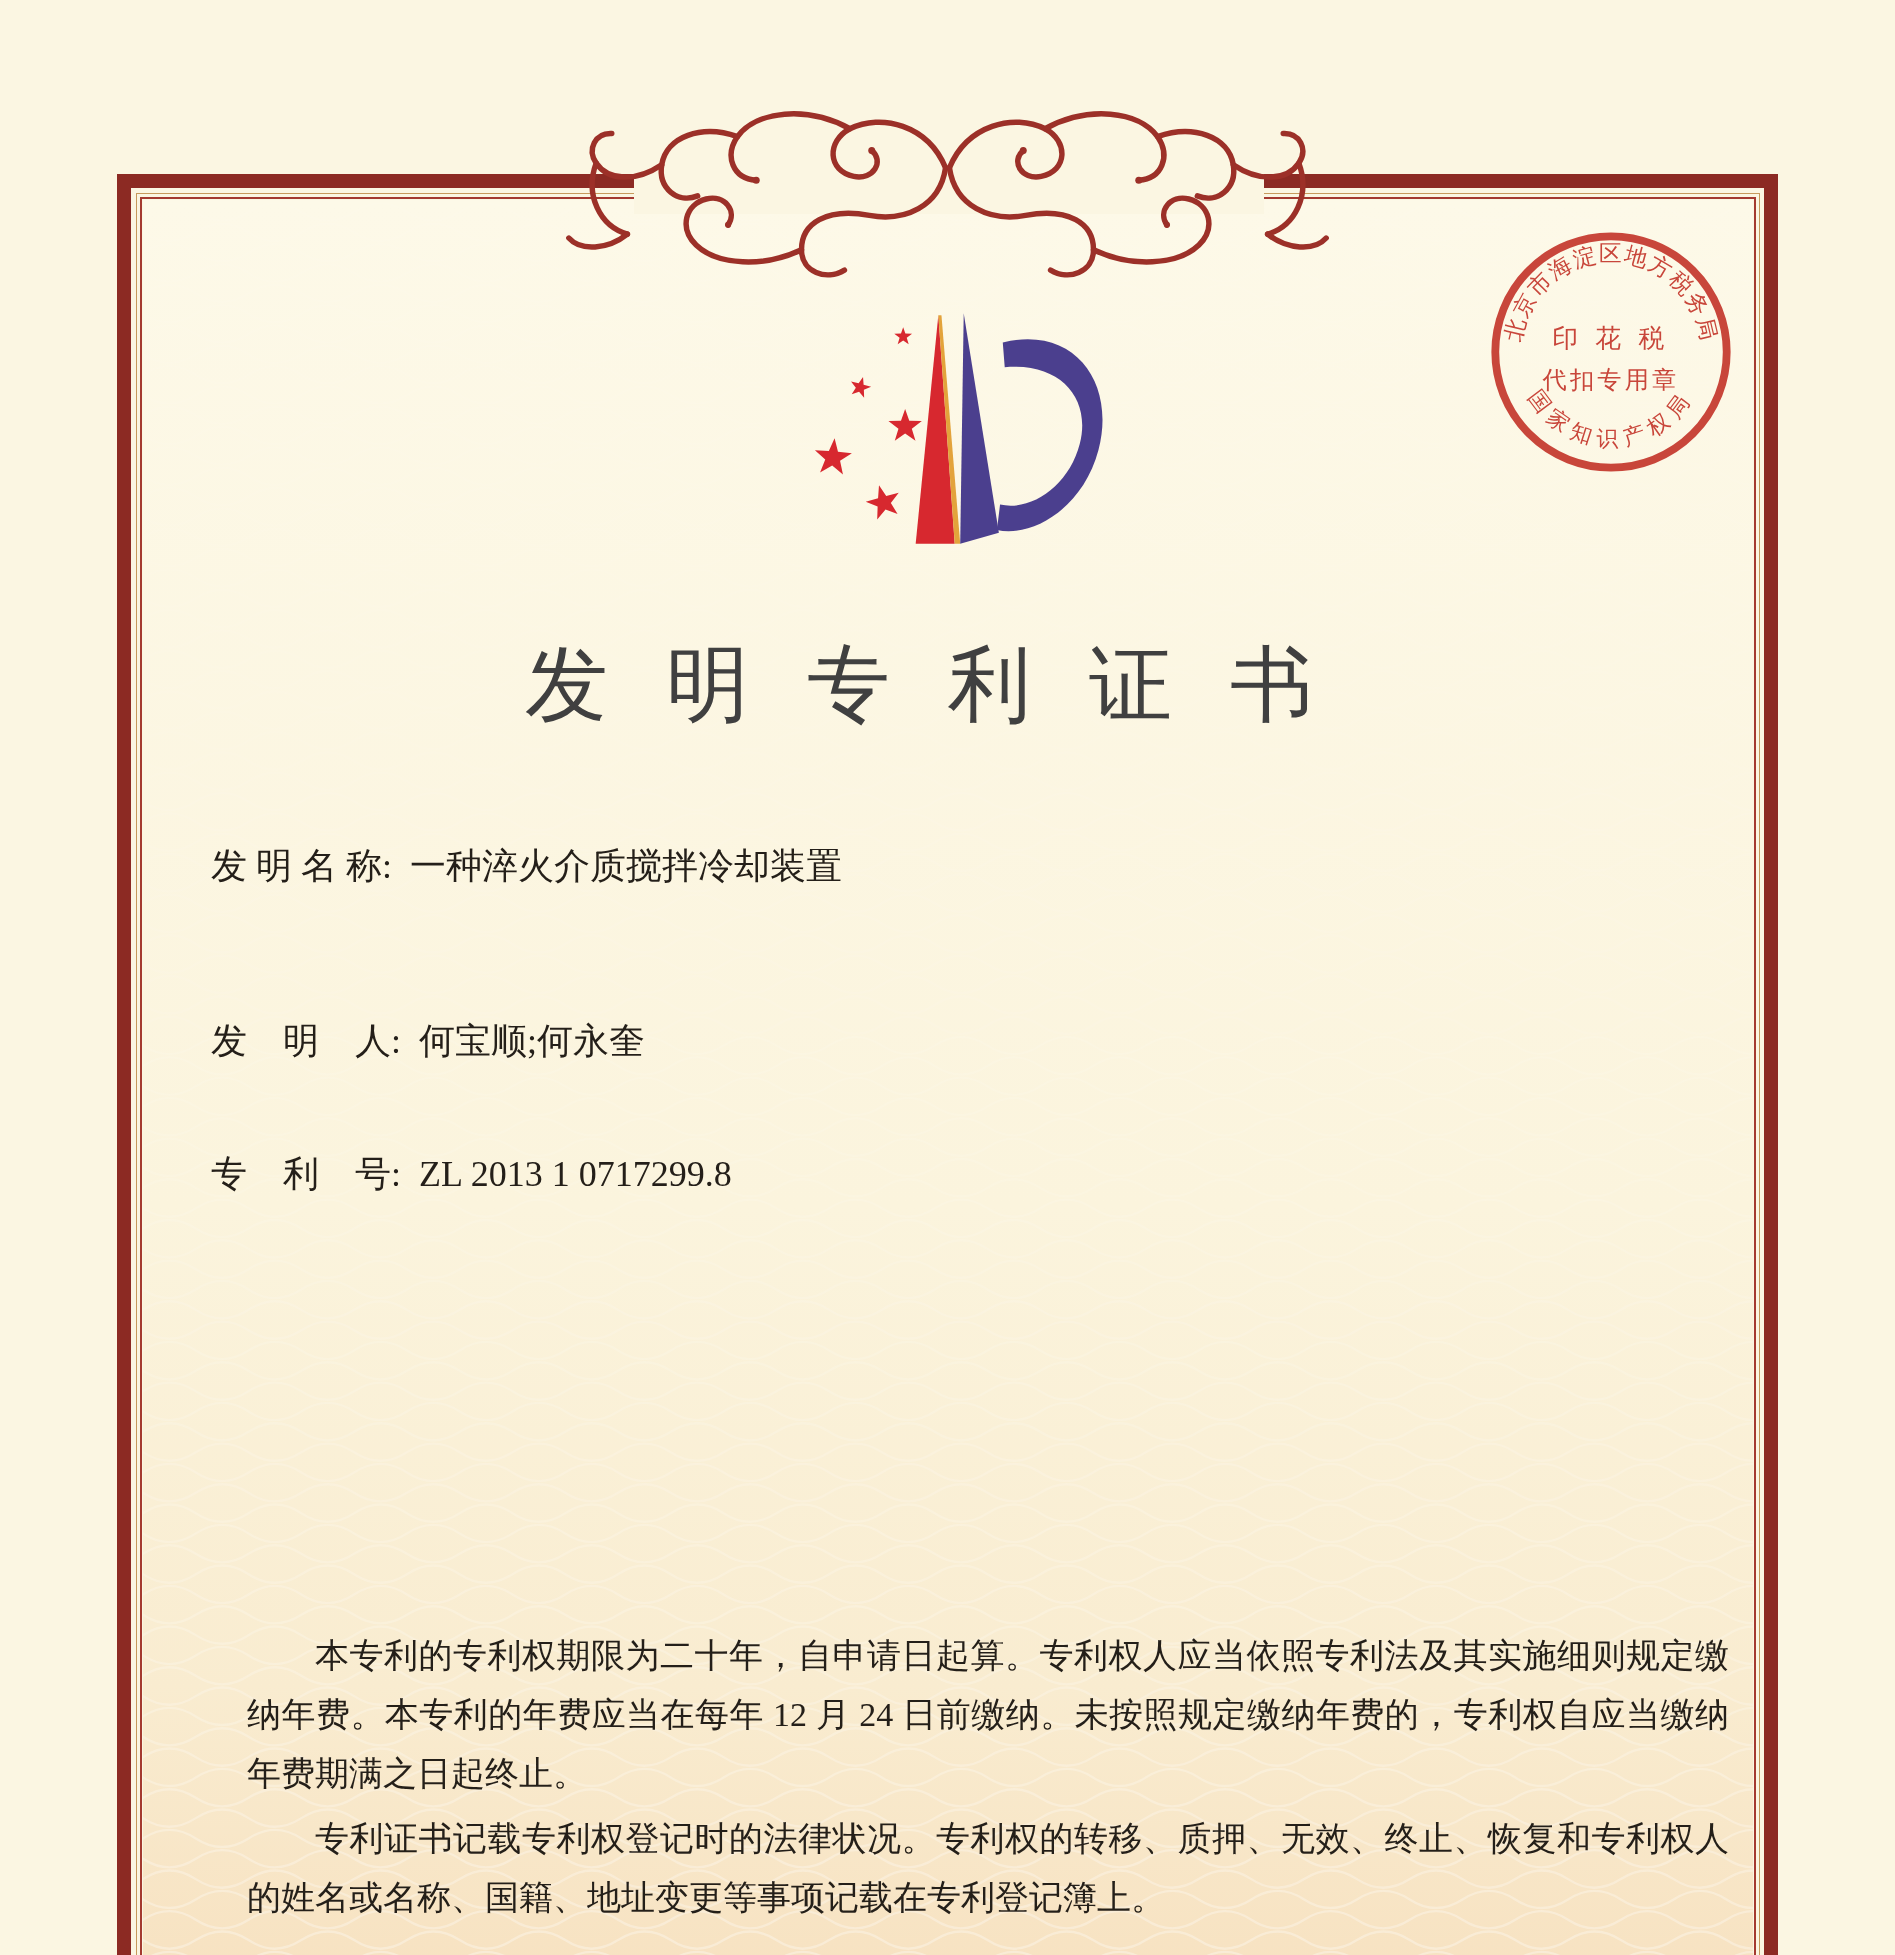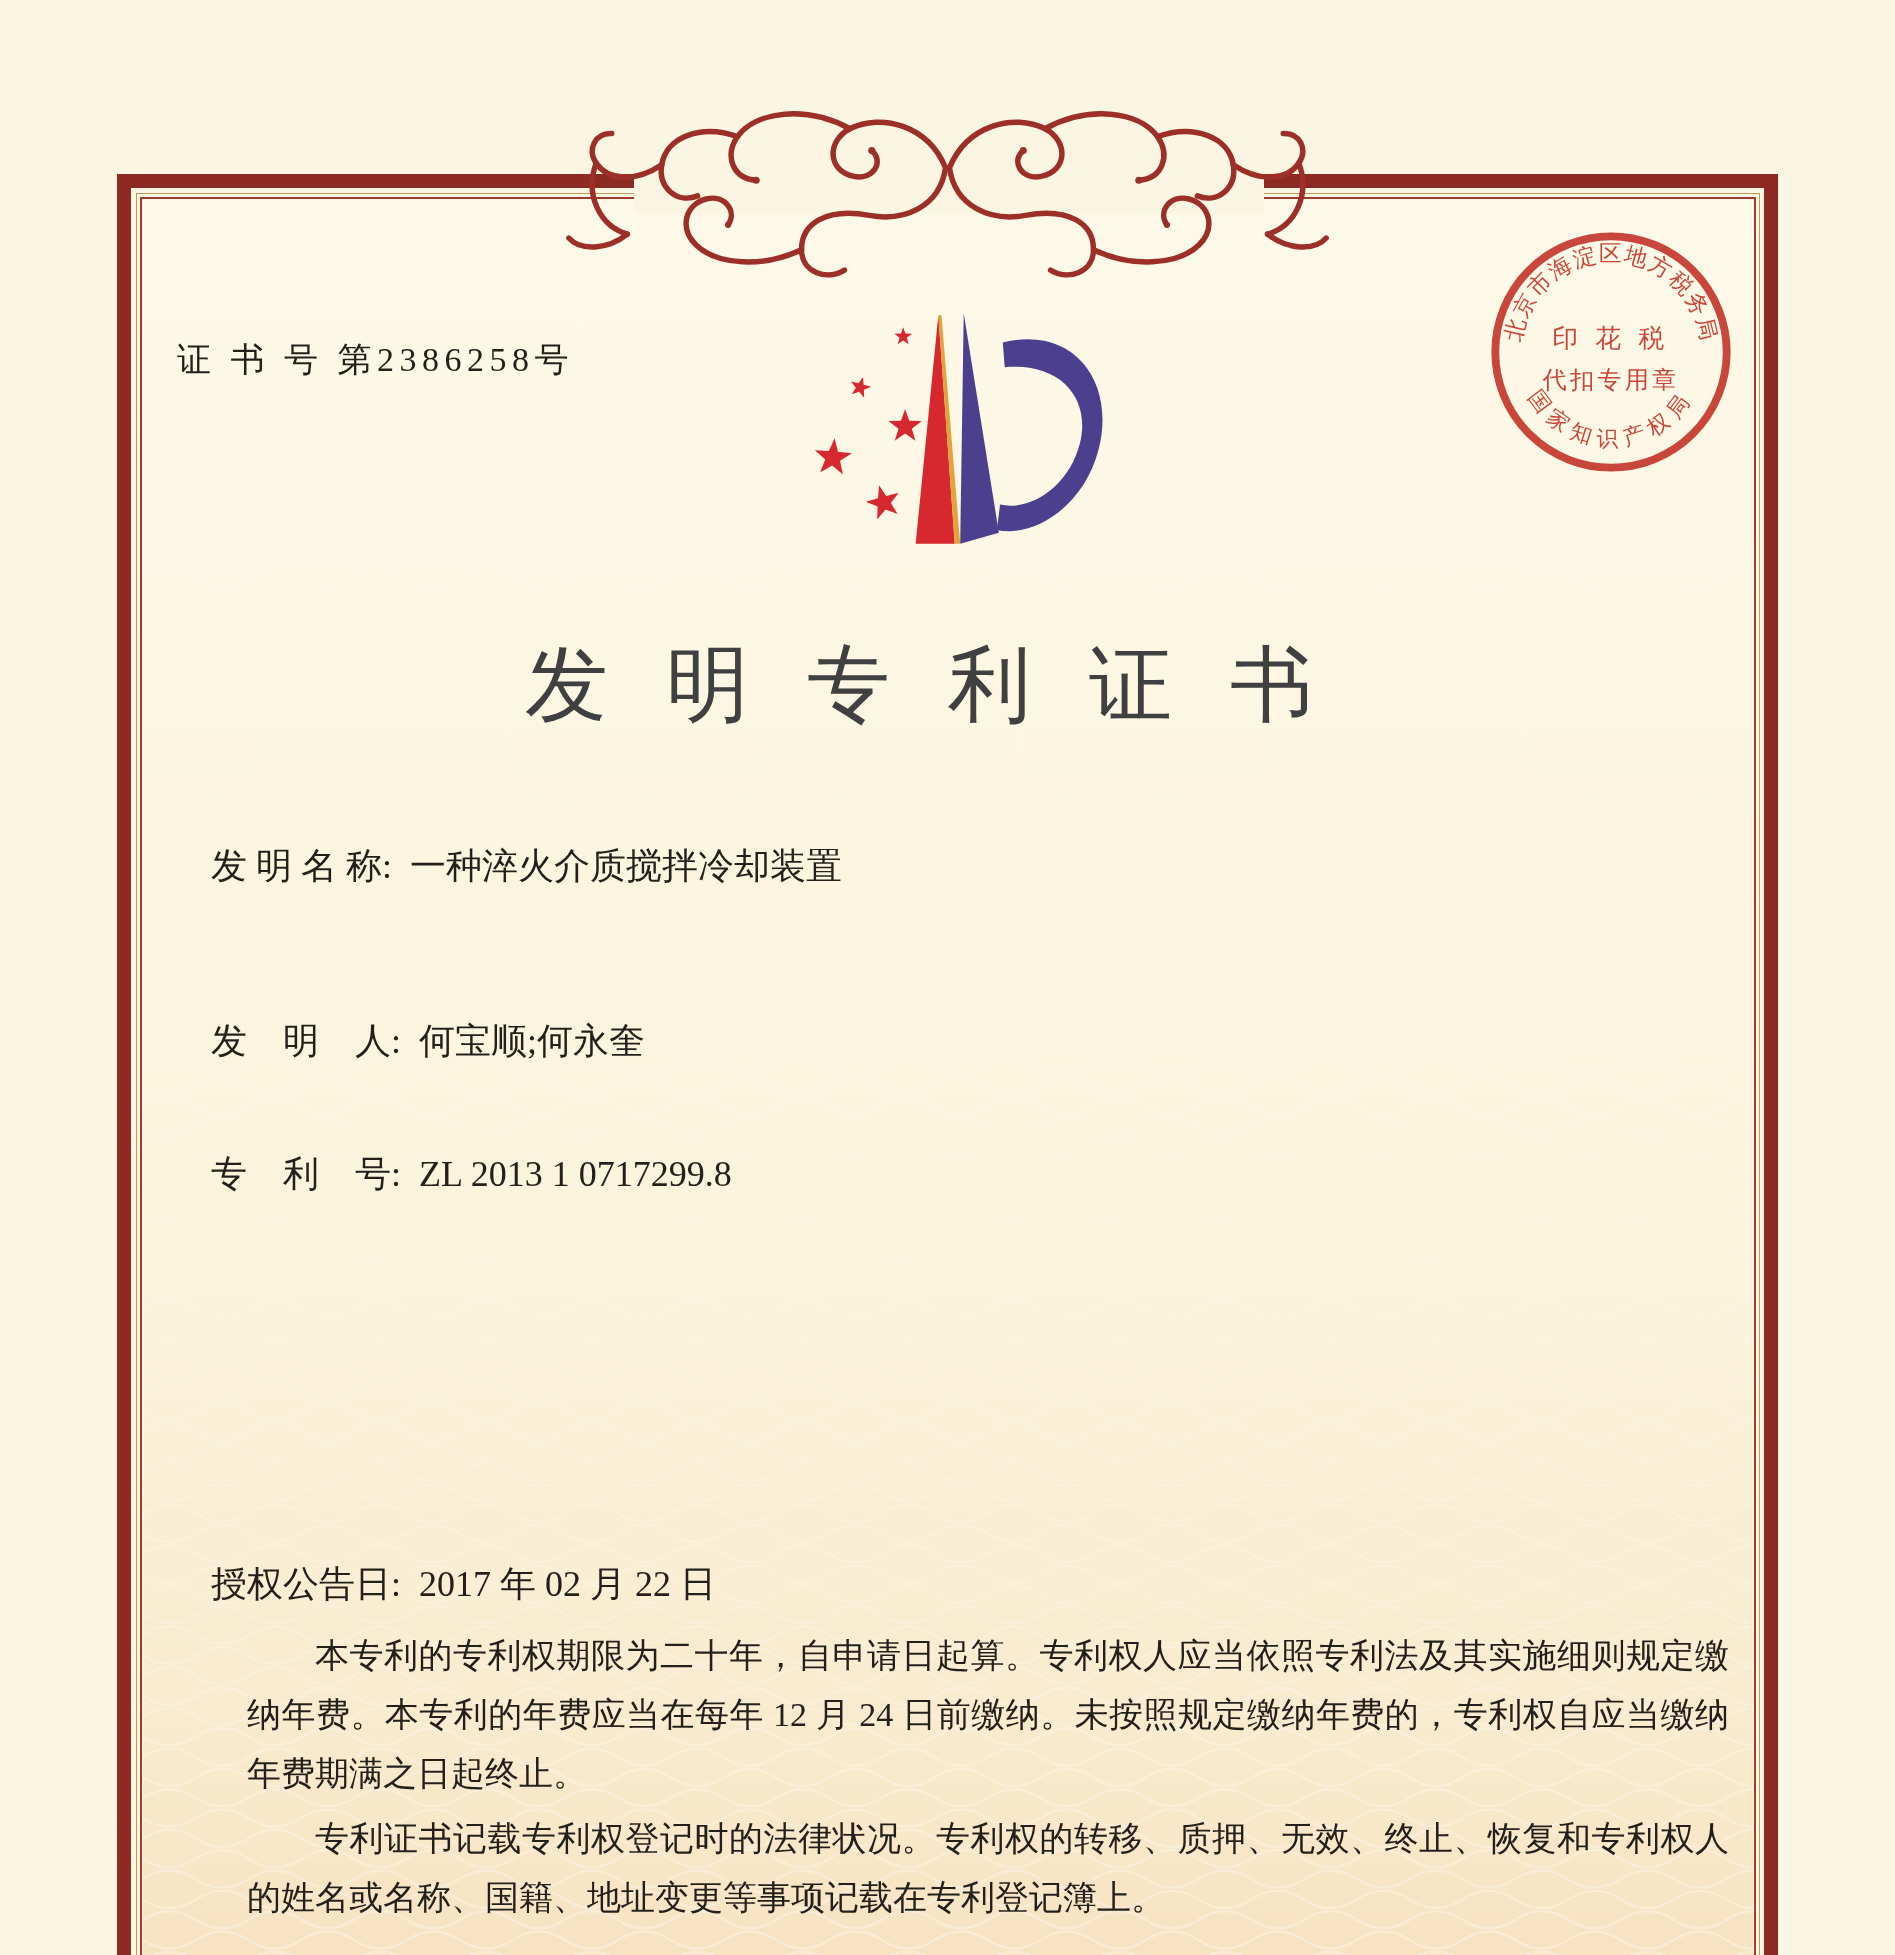--- a/index.html
+++ b/index.html
@@ -195,21 +195,20 @@
       <path d="M230,400 C180,440 110,444 80,410"></path>
       <circle cx="856" cy="186" r="9" fill="#9c3028" stroke="none"></circle>
       <circle cx="560" cy="262" r="9" fill="#9c3028" stroke="none"></circle>
       <circle cx="488" cy="376" r="8" fill="#9c3028" stroke="none"></circle>
     </g>
     <use href="#drgL" transform="translate(2100,0) scale(-1,1)"></use>
   </svg>
 
   <div class="content">
 
-    <div class="cert-no">证 书 号 第2386258号</div>
 
     <svg class="logo" viewBox="0 0 850 800">
       <g id="logo-stars">
           <polygon points="300.0,146.0 305.6,162.2 322.8,162.6 309.1,173.0 314.1,189.4 300.0,179.6 285.9,189.4 290.9,173.0 277.2,162.6 294.4,162.2" fill="var(--logo-red)"></polygon>
           <polygon points="197.2,273.0 198.7,293.0 218.0,298.5 199.4,306.1 200.0,326.1 187.1,310.8 168.2,317.6 178.8,300.6 166.5,284.8 186.0,289.5" fill="var(--logo-red)"></polygon>
           <polygon points="305.0,355.0 315.6,385.4 347.8,386.1 322.1,405.6 331.5,436.4 305.0,418.0 278.5,436.4 287.9,405.6 262.2,386.1 294.4,385.4" fill="var(--logo-red)"></polygon>
           <polygon points="124.4,430.2 133.1,464.9 168.7,468.8 138.4,487.8 145.8,522.9 118.3,499.9 87.2,517.7 100.5,484.5 74.0,460.5 109.7,462.9" fill="var(--logo-red)"></polygon>
           <polygon points="238.1,550.6 256.6,577.8 288.6,569.9 268.4,596.0 285.7,623.9 254.8,612.8 233.5,637.9 234.6,605.0 204.1,592.6 235.7,583.4" fill="var(--logo-red)"></polygon>
         </g>
       <polygon points="390,115 332,700 432,700" fill="var(--logo-red)"></polygon>
@@ -241,24 +240,20 @@
       <span class="val">一种淬火介质搅拌冷却装置</span>
     </div>
     <div class="field-row" style="top:1017px">
       <span class="lbl">发　明　人:</span>
       <span class="val">何宝顺;何永奎</span>
     </div>
     <div class="field-row" style="top:1150px">
       <span class="lbl">专　利　号:</span>
       <span class="val">ZL 2013 1 0717299.8</span>
     </div>
-    <div class="field-row" style="top:1560px">
-      <span class="lbl">授权公告日:</span>
-      <span class="val">2017 年 02 月 22 日</span>
-    </div>
 
     <div class="body-text">
       <p>本专利的专利权期限为二十年，自申请日起算。专利权人应当依照专利法及其实施细则规定缴纳年费。本专利的年费应当在每年 12 月 24 日前缴纳。未按照规定缴纳年费的，专利权自应当缴纳年费期满之日起终止。</p>
       <p>专利证书记载专利权登记时的法律状况。专利权的转移、质押、无效、终止、恢复和专利权人的姓名或名称、国籍、地址变更等事项记载在专利登记簿上。</p>
     </div>
 
   </div>
 </div>
 
 

